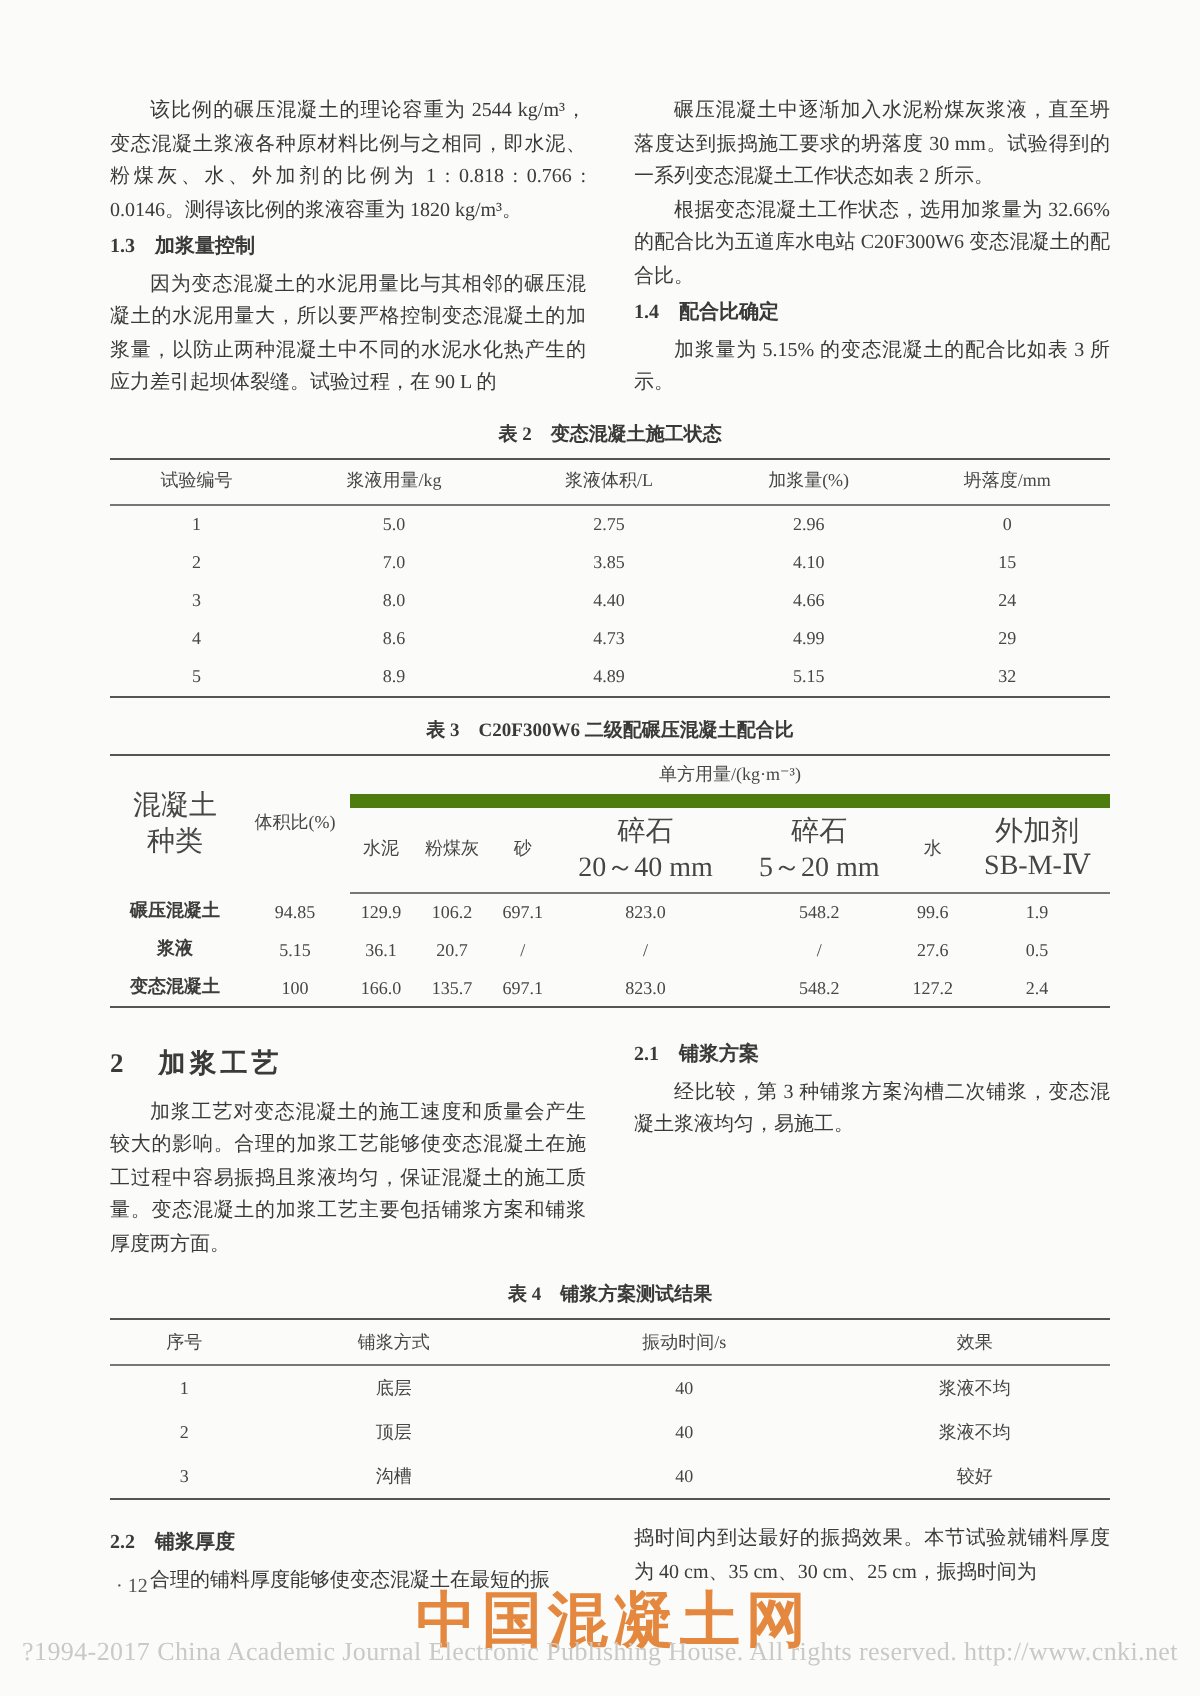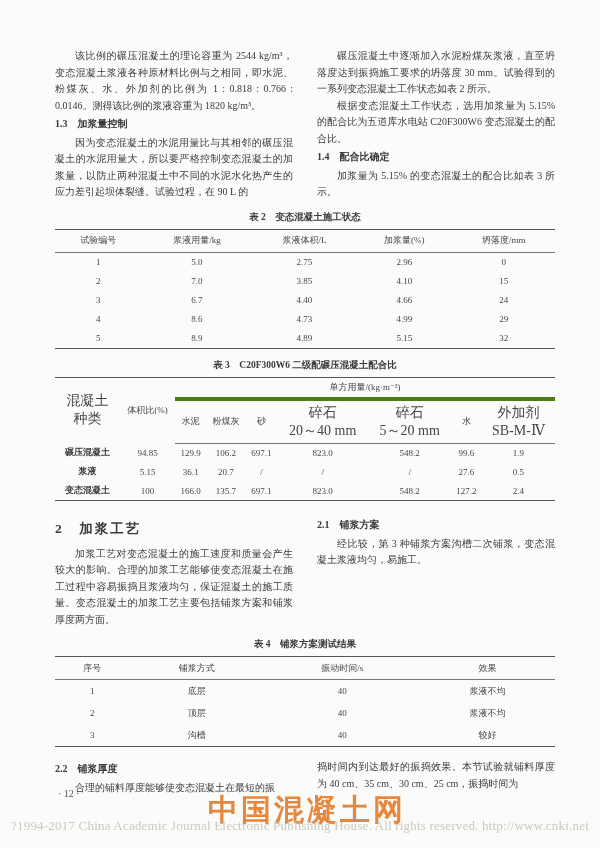--- a/index.html
+++ b/index.html
@@ -27,21 +27,21 @@
 
   
   .tablewrap { margin-top: 10px; }
   .tabletitle { text-align: center; font-size: 9.5px; font-weight: bold; margin-bottom: 5px; }
   table { width: 100%; border-collapse: collapse; font-size: 9px; color: #464646; }
   table.booktab { border-top: 1.5px solid #555; border-bottom: 1.5px solid #555; }
   th, td { text-align: center; font-weight: normal; padding: 4.5px 2px; }
   thead tr:last-child th { border-bottom: 1px solid #777; }
   .t3 th, .t3 td { padding: 3px 2px; }
   .t3 td:first-child { font-weight: bold; color: #3d3d3d; }
-  .t3 .spanhead { border-bottom: 4px solid #4d7c0f; }
+  .t3 .spanhead { border-bottom: 7px solid #4d7c0f; }
   .subline { display: block; font-size: 14px; }
 
   
   .pagenum { position: absolute; left: 58px; top: 788px; font-size: 10px; color: #555; }
   .watermark {
     position: absolute; left: 0; top: 790px; width: 600px;
     text-align: center; font-size: 30px; font-weight: bold;
     letter-spacing: 3px;
     padding-left: 14px;
   }
@@ -57,21 +57,21 @@
 
 
   <div class="cols">
     <div class="col">
       <div class="para">该比例的碾压混凝土的理论容重为 2544 kg/m³，变态混凝土浆液各种原材料比例与之相同，即水泥、粉煤灰、水、外加剂的比例为 1 : 0.818 : 0.766 : 0.0146。测得该比例的浆液容重为 1820 kg/m³。</div>
       <div class="subheading">1.3　加浆量控制</div>
       <div class="para">因为变态混凝土的水泥用量比与其相邻的碾压混凝土的水泥用量大，所以要严格控制变态混凝土的加浆量，以防止两种混凝土中不同的水泥水化热产生的应力差引起坝体裂缝。试验过程，在 90 L 的</div>
     </div>
     <div class="col">
       <div class="para">碾压混凝土中逐渐加入水泥粉煤灰浆液，直至坍落度达到振捣施工要求的坍落度 30 mm。试验得到的一系列变态混凝土工作状态如表 2 所示。</div>
-      <div class="para">根据变态混凝土工作状态，选用加浆量为 5.15% 的配合比为五道库水电站 C20F300W6 变态混凝土的配合比。</div>
+      <div class="para">根据变态混凝土工作状态，选用加浆量为 32.66% 的配合比为五道库水电站 C20F300W6 变态混凝土的配合比。</div>
       <div class="subheading">1.4　配合比确定</div>
       <div class="para">加浆量为 5.15% 的变态混凝土的配合比如表 3 所示。</div>
     </div>
   </div>
 
   <div class="tablewrap">
     <div class="tabletitle">表 2　变态混凝土施工状态</div>
     <table class="booktab">
       <thead>
         <tr>
@@ -92,21 +92,21 @@
           </tr>
           <tr>
             <td>2</td>
             <td>7.0</td>
             <td>3.85</td>
             <td>4.10</td>
             <td>15</td>
           </tr>
           <tr>
             <td>3</td>
-            <td>6.7</td>
+            <td>8.0</td>
             <td>4.40</td>
             <td>4.66</td>
             <td>24</td>
           </tr>
           <tr>
             <td>4</td>
             <td>8.6</td>
             <td>4.73</td>
             <td>4.99</td>
             <td>29</td>

